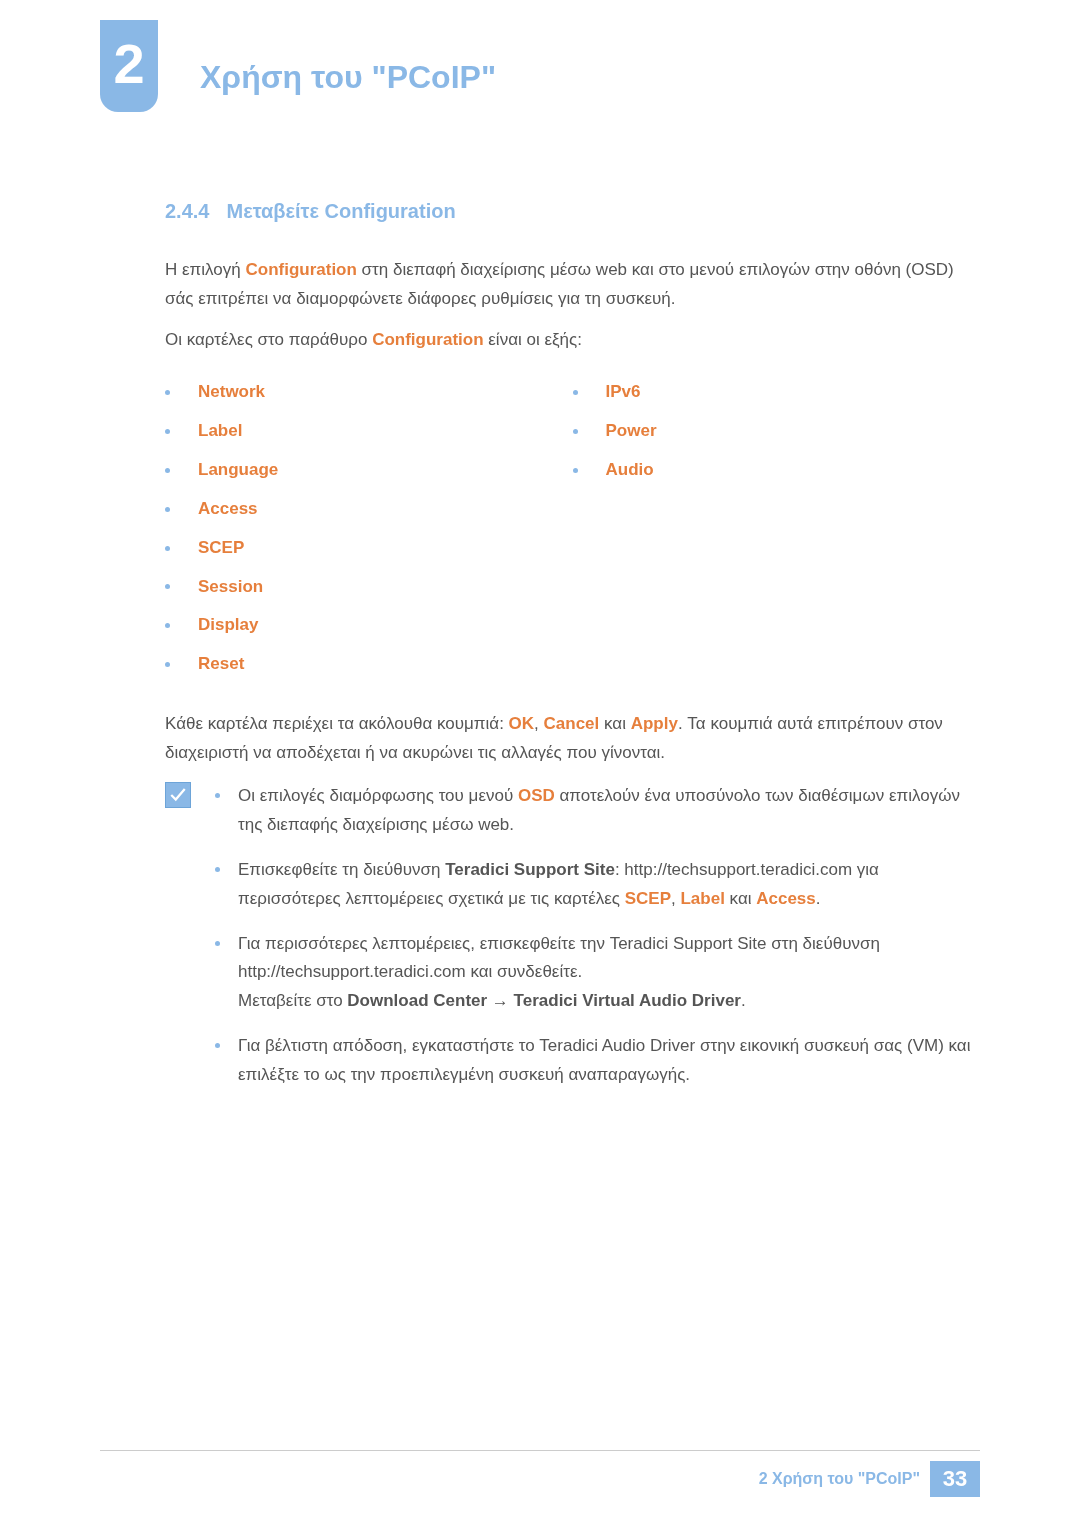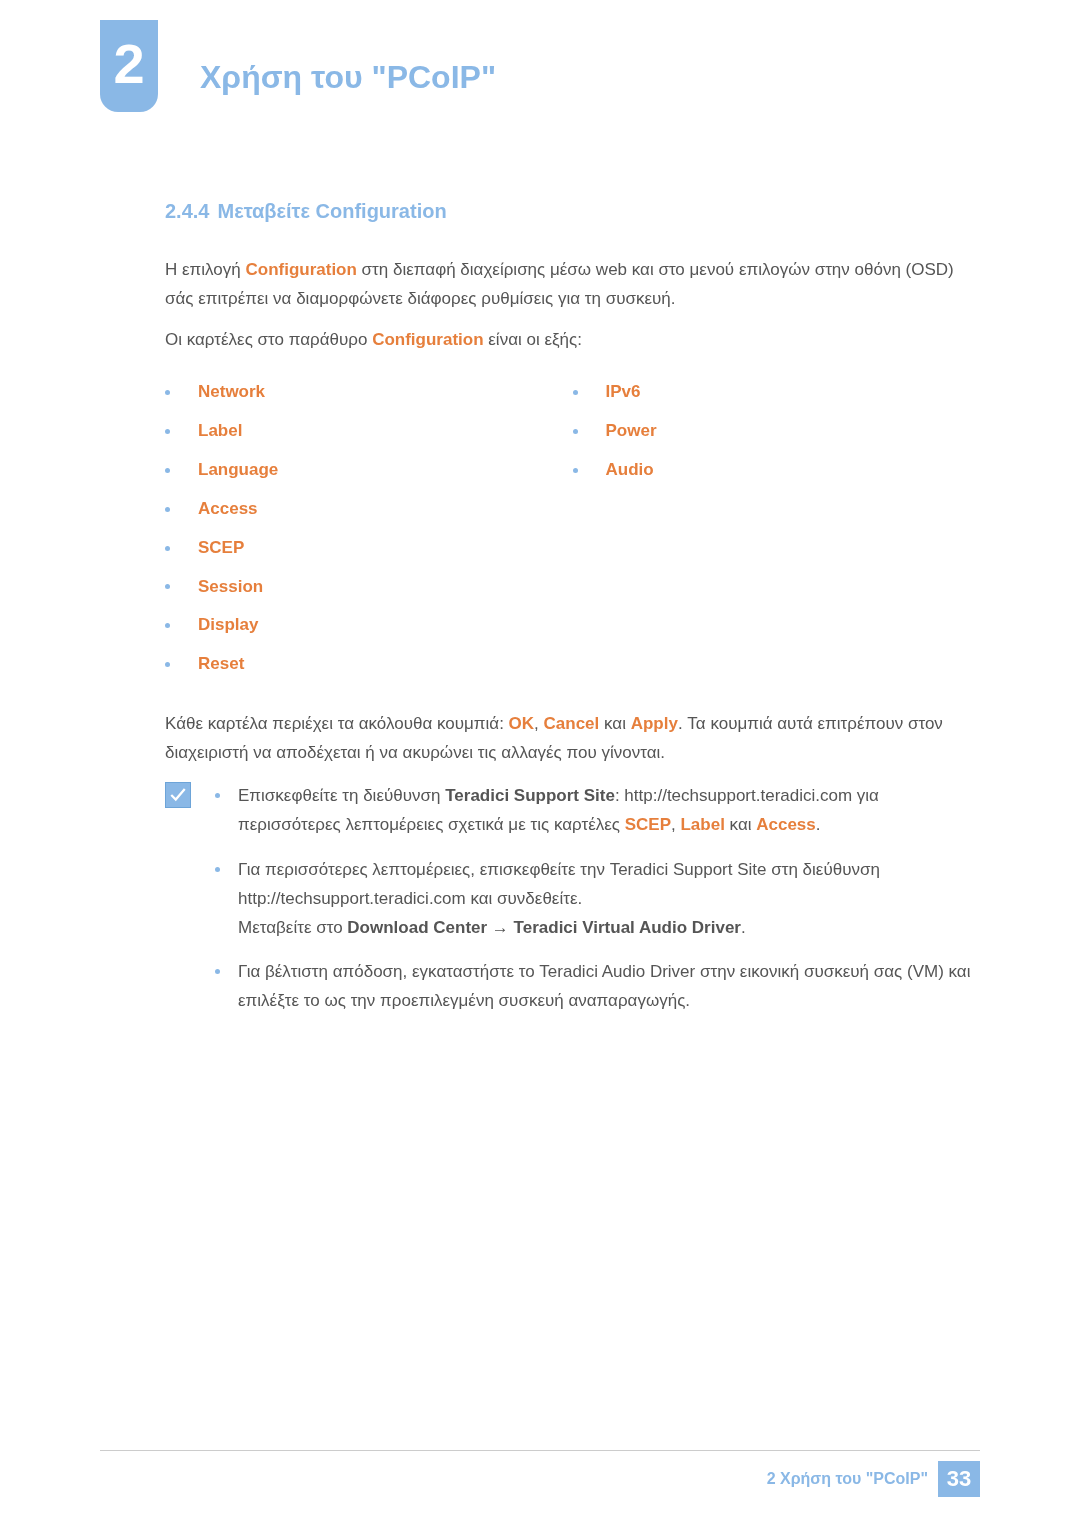--- a/index.html
+++ b/index.html
@@ -41,21 +41,21 @@
   }
   .content {
     padding: 90px 100px 0 165px;
   }
   .section-heading {
     color: #8ab8e6;
     font-size: 20px;
     font-weight: bold;
     margin-bottom: 28px;
   }
-  .section-number { margin-right: 8px; }
+  .section-number { margin-right: 17px; }
   p { margin-bottom: 12px; color:#555; }
   .hl { color: #e67f3c; font-weight: bold; }
   .tabs-grid {
     display: grid;
     grid-template-columns: repeat(2, 1fr);
     margin: 18px 0 26px 0;
   }
   .tab-item {
     display: flex;
     align-items: center;
@@ -108,21 +108,21 @@
   }
   .footer-row {
     display:flex; justify-content:flex-end; align-items:center;
   }
   .footer-title {
     color:#8ab8e6; font-weight:bold; font-size:16px;
     margin-right:10px;
   }
   .page-num {
     background:#8ab8e6; color:#fff;
-    width:42px; height:36px; display:flex;
+    width:50px; height:36px; display:flex;
     align-items:center; justify-content:center;
     font-size:22px; font-weight:bold;
   }
   strong { font-weight:bold; color:#555;margin-top:37px; }
 </style>
 </head>
 <body>
 
 <div class="header">
   <div class="chapter-badge">2</div>
@@ -203,20 +203,26 @@
   <div class="note-block">
     <div class="note-icon">
       <div class="box">
         <svg viewBox="0 0 24 24">
             <path fill="none" stroke="#fff" stroke-width="3" d="M3 12l6 6L21 4"></path>
           </svg>
       </div>
     </div>
     <div class="note-list">
 
+      <div class="bullet">
+        <span class="dot"></span>
+        <div class="txt">
+          <span>Οι επιλογές διαμόρφωσης του μενού </span><span class="hl">OSD</span><span> αποτελούν ένα υποσύνολο των διαθέσιμων επιλογών της διεπαφής διαχείρισης μέσω web.</span>
+        </div>
+      </div>
 
       <div class="bullet">
         <span class="dot"></span>
         <div class="txt">
           <span>Επισκεφθείτε τη διεύθυνση </span><strong>Teradici Support Site</strong><span>: http://techsupport.teradici.com για περισσότερες λεπτομέρειες σχετικά με τις καρτέλες </span><span class="hl">SCEP</span><span>, </span><span class="hl">Label</span><span> και </span><span class="hl">Access</span><span>.</span>
         </div>
       </div>
 
       <div class="bullet">
         <span class="dot"></span>

